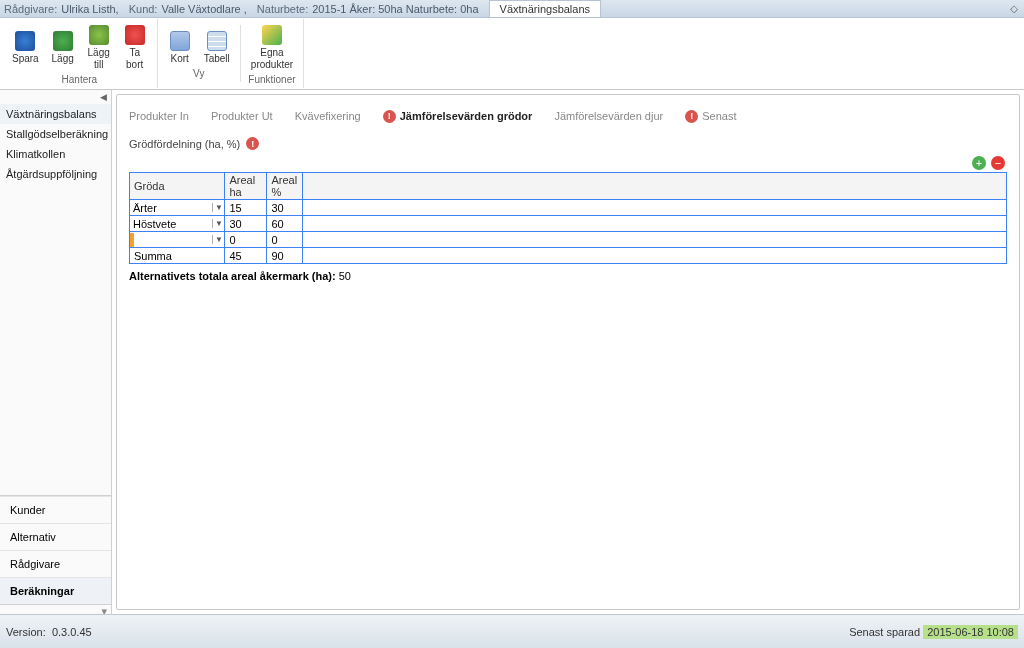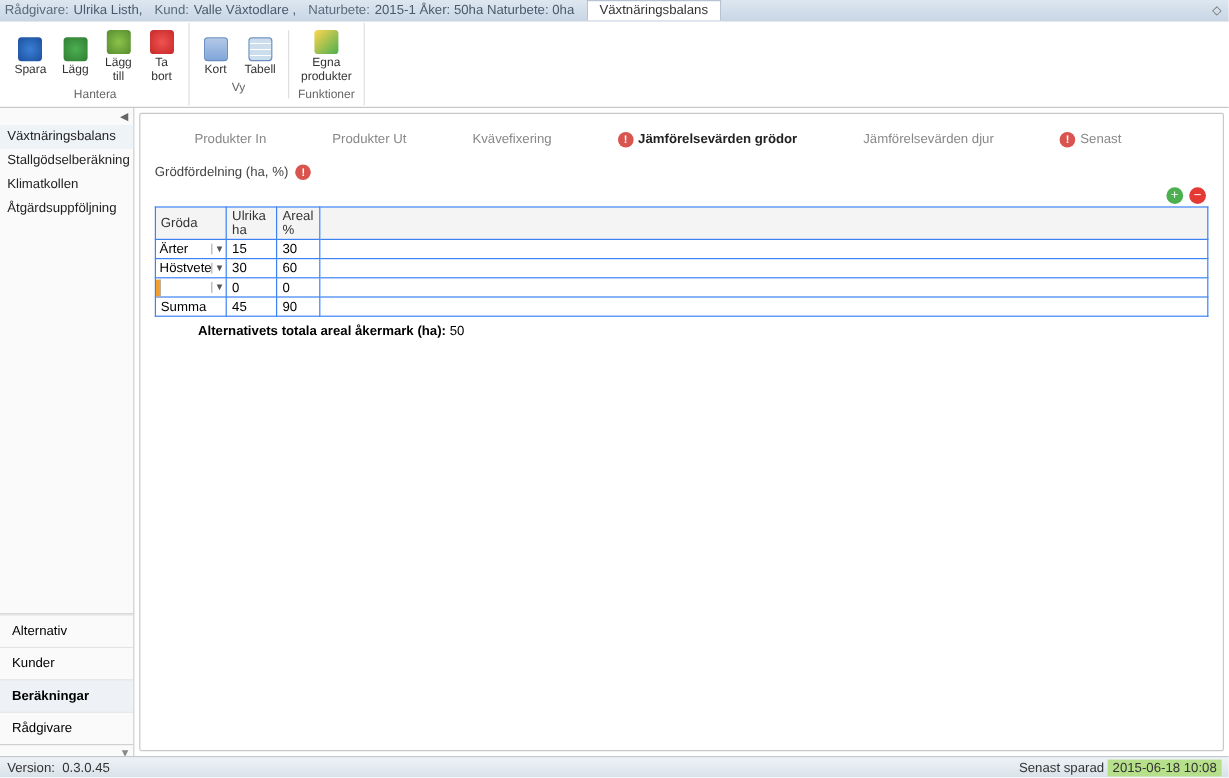--- a/index.html
+++ b/index.html
@@ -29,45 +29,45 @@
   .side-item.active { background: #eef3f8; font-weight: normal; }
   .sidebar-bottom { border-top: 1px solid #d0d0d0; }
   .side-section { padding: 7px 10px; cursor: pointer; border-top: 1px solid #e4e4e4; font-size: 11px; }
   .side-section.active { font-weight: bold; background: #eef2f6;}
   .side-footer { height: 10px; border-top: 1px solid #d0d0d0; text-align: right; padding: 0 4px; color:#888;}
   
   .main { flex: 1; display:flex; flex-direction:column; padding: 4px; }
   .main-panel { flex:1; border: 1px solid #c8c8c8; border-radius: 2px; padding: 8px 12px; display:flex; flex-direction:column; }
   
   .tabs { display:flex; gap: 22px; border-bottom: 0px; height: 26px; align-items: center; }
-  .tab { color: #888; font-size: 13px; cursor:pointer; display:flex; align-items:center; gap:4px;margin-left:33px;}
+  .tab { color: #888; font-size: 13px; cursor:pointer; display:flex; align-items:center; gap:4px;}
   .tab.active { color: #222; font-weight: bold; }
   .warn-ico { width: 13px; height: 13px; border-radius: 50%; background: #d9534f; color:#fff; font-size:9px; display:inline-flex; align-items:center; justify-content:center; font-weight:bold;}
   
   .subhead { margin-top: 8px; display:flex; align-items:center; gap:6px; font-size:11px; color:#444;}
   
   .toolbar-right { margin-top:6px; text-align:right; padding-right:2px;}
   .toolbar-right .circle { display:inline-flex; width:14px; height:14px; border-radius:50%; align-items:center; justify-content:center; font-size:11px; color:#fff; margin-left:2px; cursor:pointer;}
   .add-c { background:#4caf50;} .rem-c { background:#e53935;}
   
   table.grid { border-collapse: collapse; width: 100%; margin-top:2px; }
   table.grid th, table.grid td { border: 1px solid #3b82f6; padding: 1px 4px; text-align:left; font-size: 11px; height:16px; background:#fff;}
   table.grid th { background: #f4f4f4; font-weight: normal; color:#333;}
   .groda-col { width: 56px; }
   .arealha-col { width: 42px; }
   .arealp-col { width: 36px; }
-  .select-cell { display:flex; align-items:center; justify-content:space-between;}
+  .select-cell { display:flex; align-items:center; justify-content:space-between;gap:36px;}
   .select-cell .dd { width:12px; text-align:center; border-left:1px solid #b0b0b0; cursor:pointer; color:#555; font-size:8px;}
   .row-marker { width:4px; padding:0; background: #f0e0a0; border-right:1px solid #b0b0b0;}
   .row-marker.sel { background: #f0a030; }
   
-  .totals { margin-top:6px; font-size:11px;margin-left:36px;}
+  .totals { margin-top:6px; font-size:11px;}
   .totals .lbl { font-weight:bold; }
   
-  .status-bar { height:18px; background: linear-gradient(#eef2f6,#d9e2ea); border-top:1px solid #c0c8d0; display:flex; align-items:center; padding: 0 6px; font-size:11px; color:#333;}
+  .status-bar { height:34px; background: linear-gradient(#eef2f6,#d9e2ea); border-top:1px solid #c0c8d0; display:flex; align-items:center; padding: 0 6px; font-size:11px; color:#333;}
   .status-bar .flex { flex:1;}
   .status-bar .saved { background: #b6e08a; padding:1px 4px;}
 </style>
 </head>
 <body>
 
 <div class="title-bar">
   <span class="crumb-label">Rådgivare:</span>
   <span class="crumb-val">Ulrika Listh,</span>
   <span class="crumb-label">Kund:</span>
@@ -131,24 +131,24 @@
 <div class="content">
   <div class="sidebar">
     <div class="collapse-arrow">◀</div>
     <div class="sidebar-top" id="sidebar-top">
         <div class="side-item active">Växtnäringsbalans</div>
         <div class="side-item">Stallgödselberäkning</div>
         <div class="side-item">Klimatkollen</div>
         <div class="side-item">Åtgärdsuppföljning</div>
       </div>
     <div class="sidebar-bottom" id="sidebar-bottom">
+        <div class="side-section">Kunder</div>
         <div class="side-section">Alternativ</div>
-        <div class="side-section">Kunder</div>
+        <div class="side-section">Rådgivare</div>
         <div class="side-section active">Beräkningar</div>
-        <div class="side-section">Rådgivare</div>
       </div>
     <div class="side-footer">▾</div>
   </div>
 
   <div class="main">
     <div class="main-panel">
       <div class="tabs" id="tabs">
           <div class="tab">
             <span>Produkter In</span>
           </div>
@@ -178,21 +178,21 @@
 
       <div class="toolbar-right">
         <span class="circle add-c">+</span>
         <span class="circle rem-c">−</span>
       </div>
 
       <table class="grid">
         <thead>
           <tr>
             <th class="groda-col">Gröda</th>
-            <th class="arealha-col">Ulrika ha</th>
+            <th class="arealha-col">Areal ha</th>
             <th class="arealp-col">Areal %</th>
             <th></th>
           </tr>
         </thead>
         <tbody id="table-body">
             <tr>
               <td class="groda-col" style="padding: 0px;">
                 <div class="select-cell">
                   <span style="flex:1;padding-left:3px">Ärter</span>
                   <span class="dd">▼</span>

